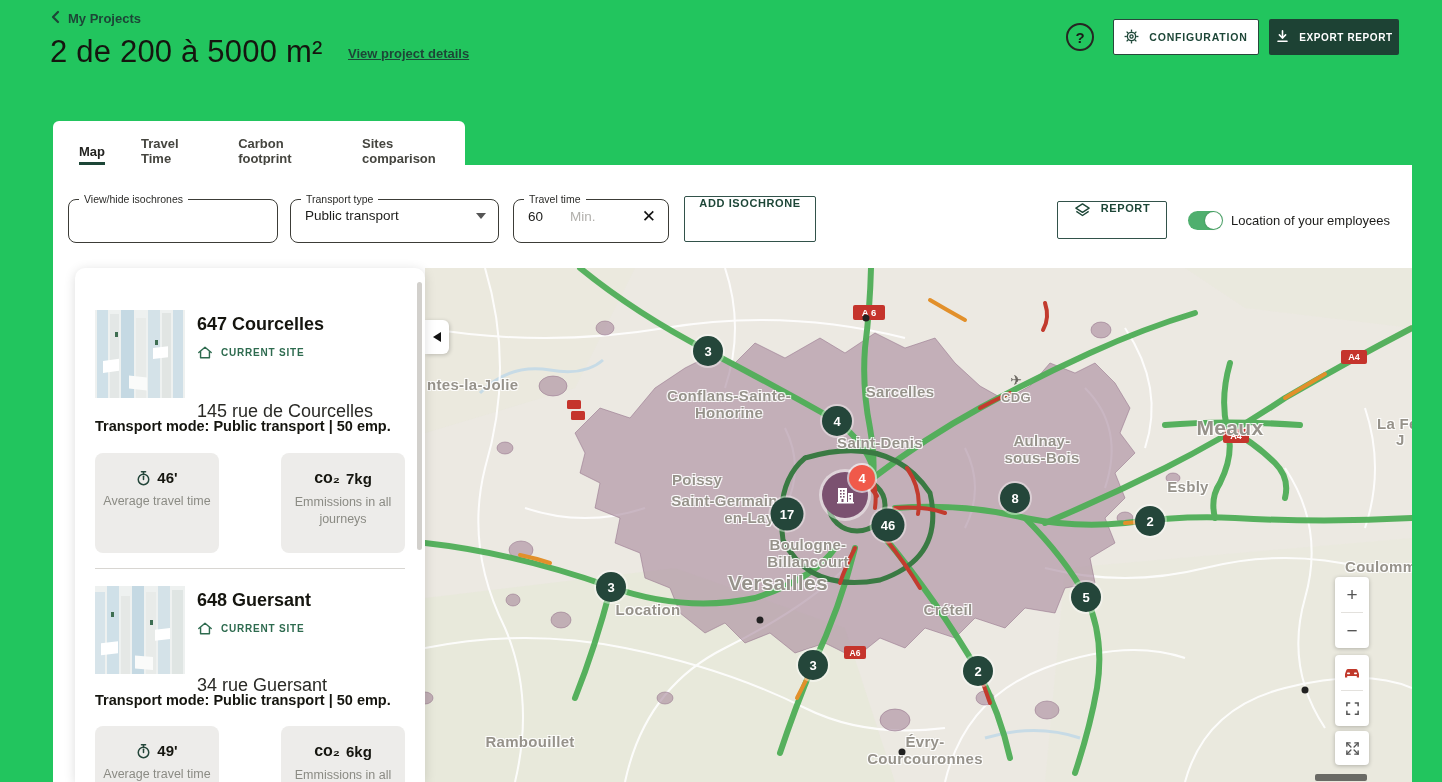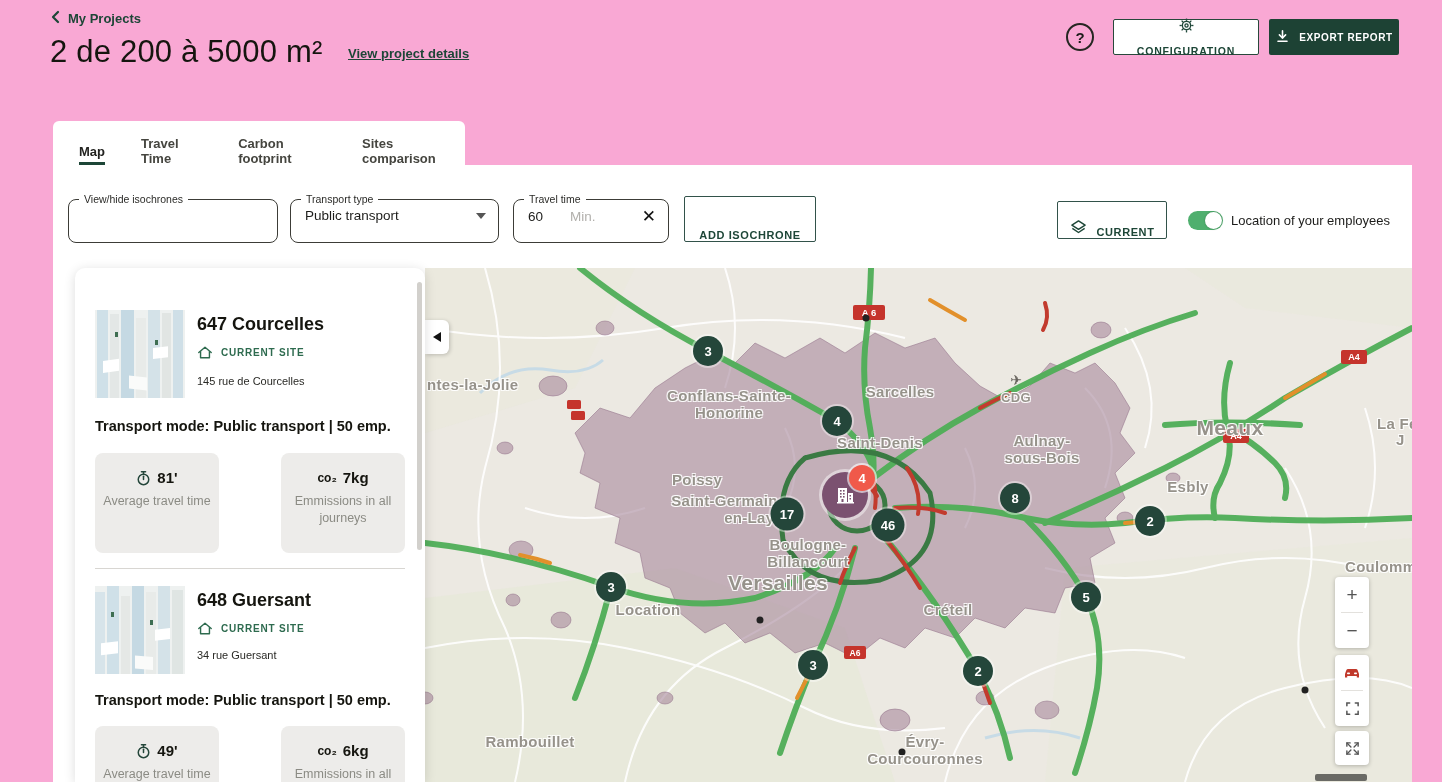--- a/index.html
+++ b/index.html
@@ -1,31 +1,31 @@
 <!DOCTYPE html>
 <html><head>
 <meta charset="utf-8">
 <style>
   * { margin:0; padding:0; box-sizing:border-box; }
   html,body { width:1442px; height:782px; }
   body { font-family:"Liberation Sans","DejaVu Sans",sans-serif; background:#f0eeea; overflow:hidden; }
-  .page { position:relative; width:1442px; height:782px; background:#f9a8d4; overflow:hidden;text-decoration:underline; }
+  .page { position:relative; width:1442px; height:782px; background:#22c55e; overflow:hidden;text-decoration:underline; }
 
   
   .back-btn { position:absolute; left:50px; top:10px; display:flex; align-items:center; gap:7px;
     color:#1d4637; font-size:13px; font-weight:700; cursor:pointer; background:none; border:none; }
   .page-title { position:absolute; left:50px; top:34px; font-size:31px; font-weight:500; color:#15150f; letter-spacing:.2px; }
   .details-link { position:absolute; left:348px; top:46px; font-size:13px; font-weight:700; color:#1d4637;
     text-decoration:underline; cursor:pointer; }
   .help-btn { position:absolute; left:1066px; top:23px; width:28px; height:28px; border-radius:50%;
     border:2px solid #26262а; border:2px solid #262622; background:#fff0; color:#1b1b18; font-size:15px; font-weight:700;
     display:flex; align-items:center; justify-content:center; cursor:pointer; }
   .config-btn { position:absolute; left:1113px; top:19px; width:146px; height:36px; background:#fff;
     border:1px solid #28483b; border-radius:2px; display:flex; align-items:center; justify-content:center; gap:10px;
-    font-size:10.5px; font-weight:700; letter-spacing:.8px; color:#1d4637; cursor:pointer;flex-direction:column; }
+    font-size:10.5px; font-weight:700; letter-spacing:.8px; color:#1d4637; cursor:pointer; }
   .export-btn { position:absolute; left:1269px; top:19px; width:130px; height:36px; background:#1d4234;
     border:none; border-radius:2px; display:flex; align-items:center; justify-content:center; gap:9px;
     font-size:10px; font-weight:700; letter-spacing:.6px; color:#fff; cursor:pointer; }
 
   
   .tabsbar { position:absolute; left:53px; top:121px; width:412px; height:44px; background:#fff;
     border-radius:6px 6px 0 0; display:flex; align-items:stretch; padding:0 10px 0 26px; gap:36px; }
   .tab { display:flex; align-items:center; font-size:13px; font-weight:700; color:#45453f; cursor:pointer;
     border-bottom:3px solid transparent; padding-top:19px; }
   .tab.active { color:#232320; border-bottom-color:#1d4637; }
@@ -37,42 +37,42 @@
   .filters fieldset { position:absolute; border:1px solid #3c3c37; border-radius:8px; background:#fff; }
   .filters legend { margin-left:10px; padding:0 5px; font-size:10.5px; color:#2b2b28; }
   .field-inner { display:flex; align-items:center; padding:3px 12px 8px 14px; }
   .field-value { font-size:13.5px; color:#1c1c1a; flex:1; }
   .caret { width:0; height:0; border-left:5px solid transparent; border-right:5px solid transparent;
     border-top:6px solid #555; margin-left:8px; }
   .tt-input { width:42px; border:none; outline:none; font-size:13.5px; color:#1c1c1a; font-family:inherit; }
   .tt-unit { flex:1; font-size:13.5px; color:#b2b0ac; }
   .clear-x { font-size:17px; font-weight:700; color:#111; cursor:pointer; line-height:1; }
   .outline-btn { position:absolute; background:#fff; border:1px solid #32524a; border-radius:2px;
-    display:flex; align-items:flex-end; justify-content:center; gap:10px;
+    display:flex; align-items:flex-start; justify-content:center; gap:10px;
     font-size:11px; font-weight:700; letter-spacing:.6px; color:#1d4637; cursor:pointer; }
   .toggle { position:absolute; width:35px; height:19px; border-radius:10px; background:#4faf6e; cursor:pointer; }
   .toggle .knob { position:absolute; right:1px; top:1px; width:17px; height:17px; border-radius:50%;
     background:#fff; box-shadow:0 0 2px rgba(0,0,0,.3); }
   .toggle-label { position:absolute; font-size:13px; color:#1c1c1a; }
 
   
   .sites-panel { position:absolute; left:22px; top:103px; width:350px; height:514px; background:#fff;
     border-radius:10px 10px 0 0; box-shadow:0 2px 12px rgba(0,0,0,.14); overflow:hidden; z-index:3; }
   .panel-scrollbar { position:absolute; right:3px; top:14px; width:5px; height:268px; background:#d2d0cc; border-radius:3px; }
   .site-thumb { position:absolute; left:20px; width:90px; height:88px; overflow:hidden; }
   .site-name { position:absolute; left:122px; font-size:18px; font-weight:700; color:#15150f; }
   .site-badge { position:absolute; left:122px; display:flex; align-items:center; gap:8px; }
   .site-badge span { font-size:10px; font-weight:800; letter-spacing:.8px; color:#2e6b4f; }
-  .site-addr { position:absolute; left:122px; font-size:11px; color:#2a2a26; }
+  .site-addr { position:absolute; left:122px; font-size:18px; color:#2a2a26;margin-top:26px; }
   .site-transport { position:absolute; left:20px; font-size:14.5px; font-weight:700; color:#15150f; }
   .stat-box { position:absolute; width:124px; height:100px; background:#edecea; border-radius:8px;
     display:flex; flex-direction:column; align-items:center; justify-content:flex-start; padding-top:16px; }
   .stat-value { display:flex; align-items:center; gap:6px; font-size:15px; font-weight:700; color:#15150f; }
   .stat-label { margin-top:7px; font-size:12.5px; color:#8b8b84; text-align:center; line-height:1.35; width:110px; }
-  .co2-glyph { font-size:12px; font-weight:800; color:#15150f; letter-spacing:0; }
+  .co2-glyph { font-size:16px; font-weight:800; color:#15150f; letter-spacing:0; }
   .panel-divider { position:absolute; left:20px; width:310px; height:1px; background:#d8d6d2; }
 
   
   .map-container { position:absolute; left:372px; top:103px; width:987px; height:514px; overflow:hidden;
     background:#ece9e2; z-index:1; }
   .map-label { position:absolute; transform:translate(-50%,-50%); color:#96928a; font-size:15px; font-weight:600;
     letter-spacing:.3px; text-align:center; line-height:1.15; pointer-events:none;
     text-shadow:-1px -1px 0 rgba(255,255,255,.85),1px -1px 0 rgba(255,255,255,.85),-1px 1px 0 rgba(255,255,255,.85),1px 1px 0 rgba(255,255,255,.85); }
   .map-label.edge { transform:translateY(-50%); white-space:nowrap; }
   .map-label.big { font-size:21px; }
@@ -195,21 +195,21 @@
 
       <button class="outline-btn" style="left:1004px; top:36px; width:110px; height:38px;">
         <span>
           <svg width="17" height="17" viewBox="0 0 18 17">
               <g fill="none" stroke="#1d4637" stroke-width="1.5" stroke-linejoin="round">
                 <polygon points="9,1.5 16,6 9,10.5 2,6"></polygon>
                 <polyline points="2.5,9.5 9,13.8 15.5,9.5"></polyline>
               </g>
             </svg>
         </span>
-        <span>CURRENT</span>
+        <span>REPORT</span>
       </button>
 
       <div class="toggle" style="left:1135px; top:46px;">
         <div class="knob"></div>
       </div>
       <span class="toggle-label" style="left:1178px; top:48px;">Location of your employees</span>
     </div>
 
     <aside class="sites-panel">
 
@@ -250,21 +250,21 @@
           <span style="display:flex;">
             <svg width="15" height="16" viewBox="0 0 16 17">
                 <g fill="none" stroke="#24463a" stroke-width="1.6" stroke-linecap="round">
                   <circle cx="8" cy="10" r="5.6"></circle>
                   <line x1="8" y1="10" x2="8" y2="6.6"></line>
                   <line x1="8" y1="4.2" x2="8" y2="2.2"></line>
                   <line x1="5.8" y1="1.8" x2="10.2" y2="1.8"></line>
                 </g>
               </svg>
           </span>
-          <span>81'</span>
+          <span>46'</span>
         </div>
         <div class="stat-label">Average travel time</div>
       </div>
       <div class="stat-box" style="left:206px; top:185px;">
         <div class="stat-value">
           <span class="co2-glyph">co₂</span>
           <span>7kg</span>
         </div>
         <div class="stat-label">Emmissions in all journeys</div>
       </div>

